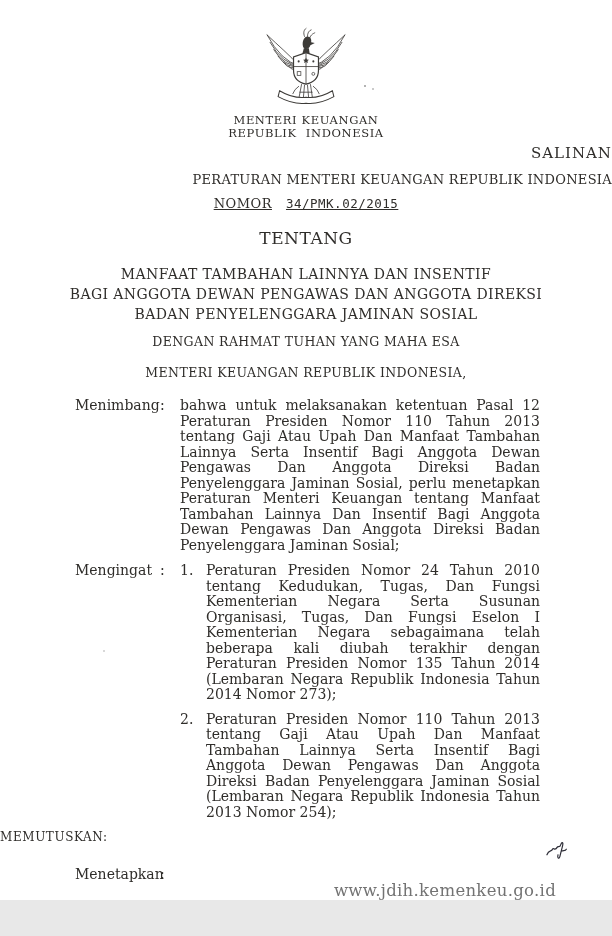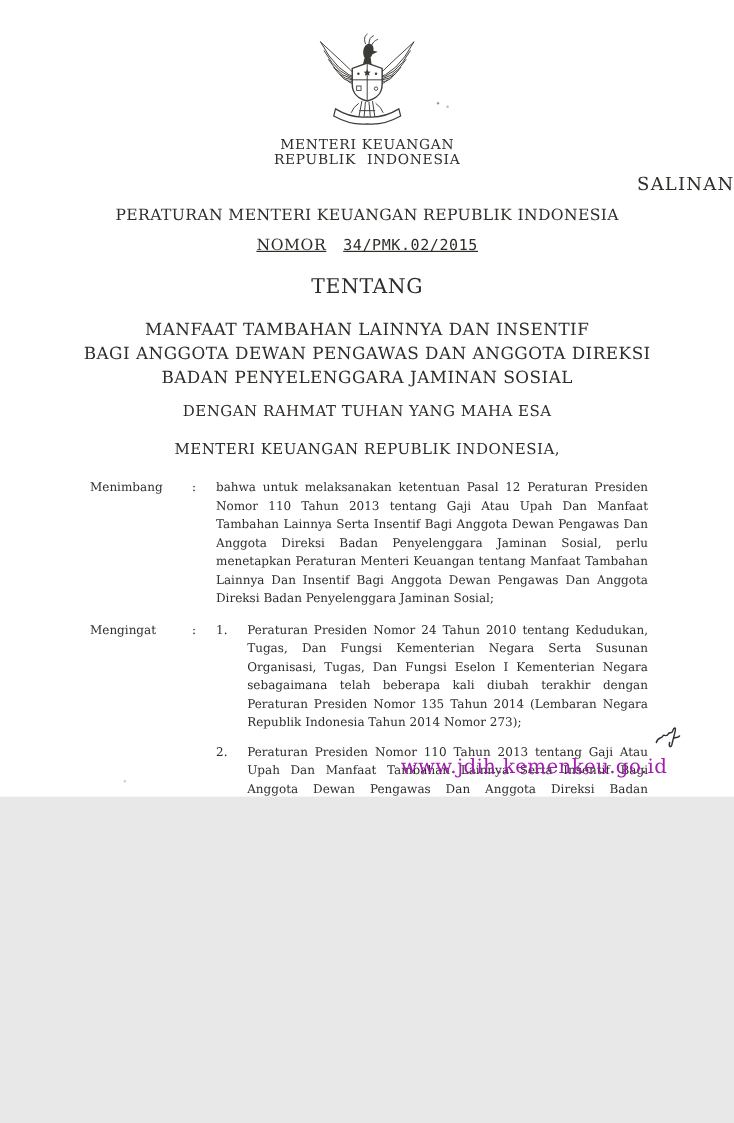--- a/index.html
+++ b/index.html
@@ -1,60 +1,60 @@
 <!DOCTYPE html>
 <html><head>
 <meta charset="utf-8">
 <style>
   html,body{margin:0;padding:0;background:#e8e8e8;}
   .page{
     position:relative;
-    width:612px;height:664px;
+    width:612px;height:900px;
     margin:0 auto;
     background:#ffffff;
     font-family:"DejaVu Serif","Liberation Serif",serif;
     color:#2f2d2a;
     overflow:hidden;
   }
   
   .doc-header{text-align:center;}
   .emblem{width:88px;height:84px;margin:26px auto 4px;}
   .emblem svg{width:100%;height:100%;display:block;}
   .ministry{font-size:11.5px;line-height:13px;letter-spacing:.6px;}
   .ministry.rep{word-spacing:5px;}
   .salinan{margin-top:6px;font-size:15px;line-height:14px;font-weight:normal;letter-spacing:1px;text-align:right;}
-  .reg-title{margin-top:12px;font-size:13px;line-height:15px;letter-spacing:.3px;}
+  .reg-title{margin-top:12px;font-size:13px;line-height:15px;letter-spacing:.3px;text-align:right;}
   .reg-number{margin-top:9px;font-size:13px;line-height:15px;letter-spacing:.5px;text-decoration:underline;}
   .reg-number .mono{font-family:"DejaVu Sans Mono","Liberation Mono",monospace;margin-left:14px;font-size:12.5px;}
   .tentang{margin-top:20px;font-size:17px;line-height:15px;letter-spacing:.5px;}
   .subject{margin-top:18px;font-size:14px;line-height:20px;letter-spacing:.4px;}
   .grace{margin-top:10px;font-size:12.5px;line-height:15px;letter-spacing:.4px;}
   .authority{margin-top:16px;font-size:12.5px;line-height:15px;letter-spacing:.4px;}
   
   .clause{
     display:grid;
     grid-template-columns:85px 20px 1fr;
     margin:0 72px 0 75px;
-    font-size:10px;line-height:15.5px;
+    font-size:14px;line-height:15.5px;
   }
   .clause.considering{margin-top:18px;}
   .clause.recalling{margin-top:10px;}
   .clause.enacting{margin-top:22px;}
   .clause-label{white-space:nowrap;}
   .clause-colon{text-align:left;}
   .clause-text{text-align:justify;text-align-last:left;}
   .num-item{display:grid;grid-template-columns:26px 1fr;}
   .num-item + .num-item{margin-top:9px;}
   .num-text{text-align:justify;text-align-last:left;}
   .memutuskan{margin-top:10px;text-align:left;font-size:12px;line-height:15px;letter-spacing:.6px;}
   
   .site-link{
-    position:absolute;right:56px;bottom:16px;
+    position:absolute;right:56px;bottom:0;
     font-size:16.5px;letter-spacing:.3px;
-    color:#a21caf;text-decoration:none;
+    color:#737373;text-decoration:none;
   }
   .paraf{position:absolute;right:40px;bottom:36px;width:28px;height:24px;}
   .paraf svg{width:100%;height:100%;display:block;}
   
   .speck{position:absolute;background:#9a9a9a;border-radius:50%;}
   .speck.s1{left:364px;top:85px;width:2px;height:2px;}
   .speck.s2{left:372px;top:88px;width:2px;height:2px;opacity:.7;}
   .speck.s3{left:103px;top:650px;width:2px;height:2px;opacity:.5;}
 </style>
 </head>

